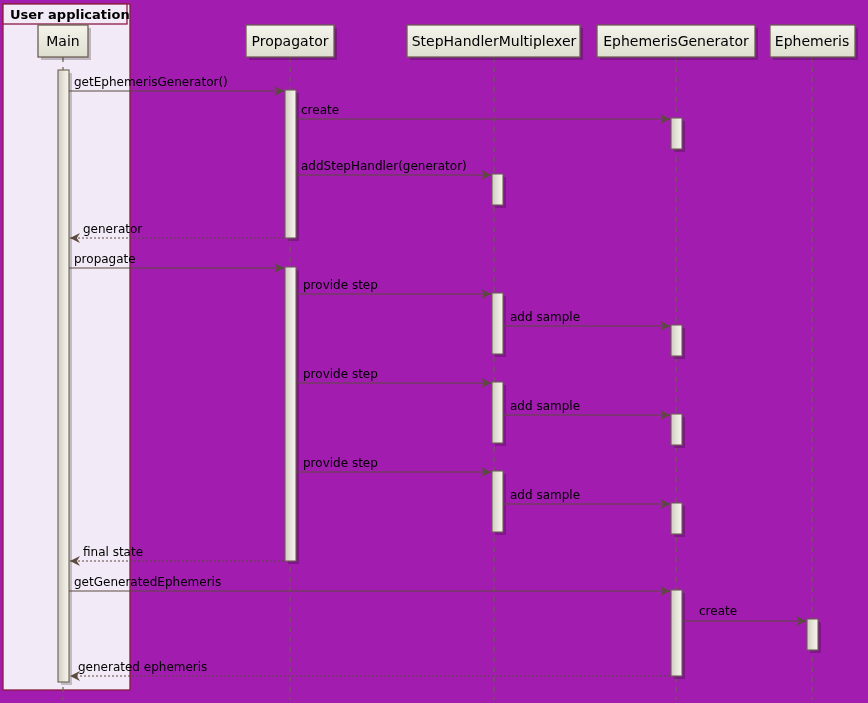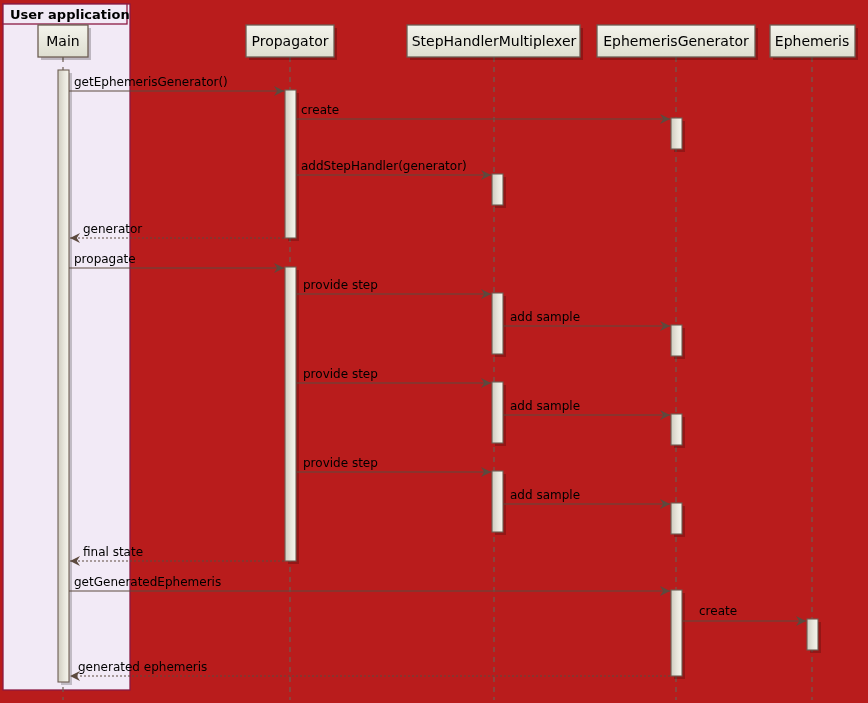--- a/index.html
+++ b/index.html
@@ -7,21 +7,21 @@
     padding: 0;
     background: #ffffff;
   }
   body {
     font-family: "DejaVu Sans", sans-serif;
   }
   #diagram-root {
     position: relative;
     width: 868px;
     height: 703px;
-    background: #b91c1c;
+    background: #a21caf;
     overflow: hidden;
   }
   svg.canvas {
     position: absolute;
     left: 0;
     top: 0;
     width: 868px;
     height: 703px;
   }
   .msg-label {

